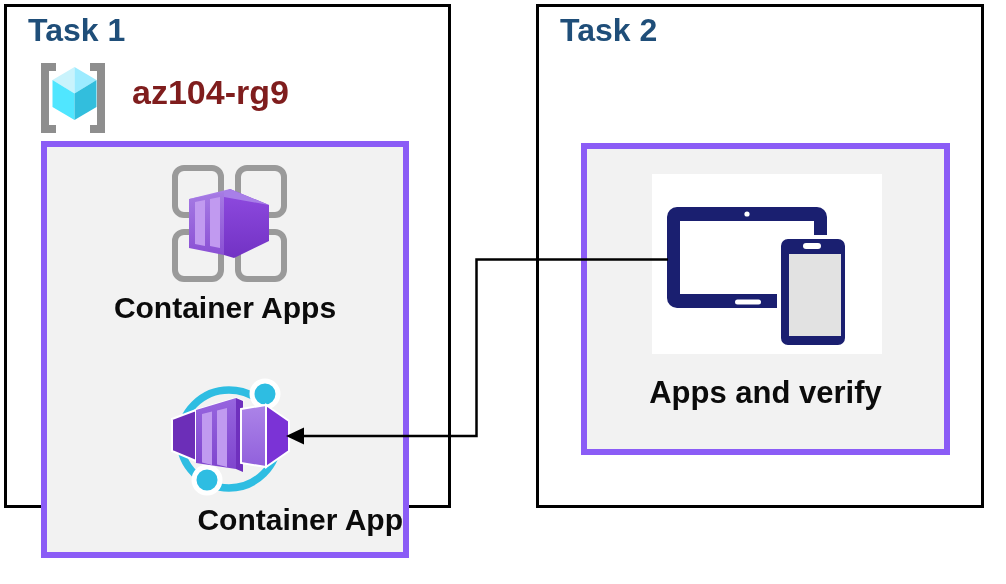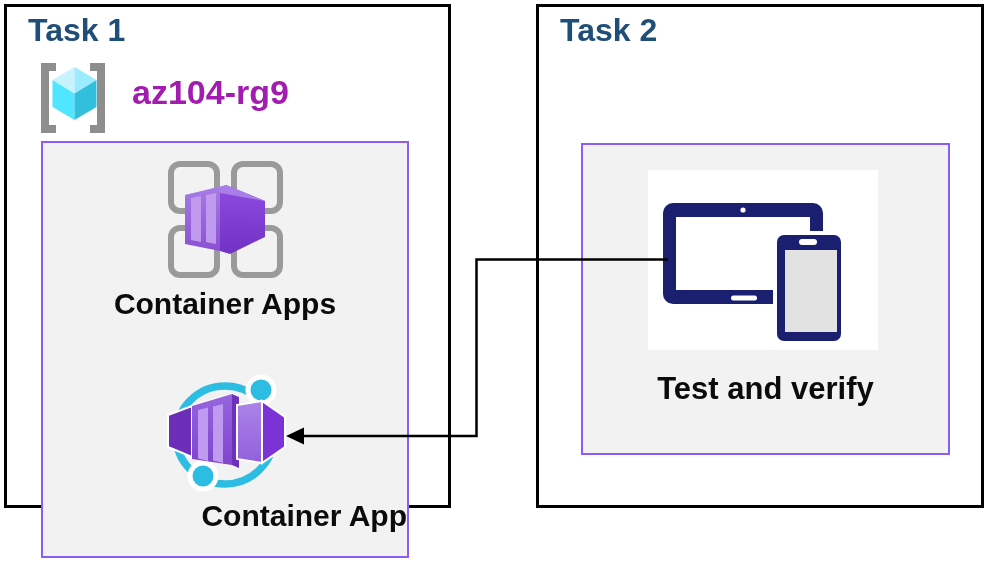--- a/index.html
+++ b/index.html
@@ -15,24 +15,24 @@
   }
   #task1{left:4px;width:447px;}
   #task2{left:536px;width:448px;padding-left:32px;}
   .task-title{
     position:absolute;left:21px;top:5px;
     font-size:32px;font-weight:bold;color:#1F4E79;letter-spacing:0;
   }
   .rg-row-icon{position:absolute;left:30px;top:56px;width:72px;height:70px;}
   .rg-name{
     position:absolute;left:125px;top:66px;
-    font-size:34px;font-weight:bold;color:#a21caf;
+    font-size:34px;font-weight:bold;color:#7f1d1d;
   }
   .inner-box{
-    position:absolute;background:#F2F2F2;border:2px solid #8b5cf6;box-sizing:border-box;
+    position:absolute;background:#F2F2F2;border:6px solid #8b5cf6;box-sizing:border-box;
   }
   #task1 .inner-box{left:34px;top:134px;width:368px;height:417px;}
   #task2 .inner-box{left:42px;top:136px;width:369px;height:312px;}
   .node-icon{position:absolute;}
   .env-icon{left:115px;top:9px;width:135px;height:140px;}
   .app-icon{left:117px;top:230px;width:135px;height:130px;}
   .node-label{
     position:absolute;left:0;width:100%;text-align:center;
     font-size:30px;line-height:35px;font-weight:bold;color:#0b0b0b;
   }
@@ -149,20 +149,20 @@
         <rect x="28" y="47" width="134" height="73" fill="#ffffff"></rect>
         <circle cx="95" cy="40" r="2.6" fill="#ffffff"></circle>
         <rect x="83" y="125.5" width="26" height="5" rx="2.5" fill="#ffffff"></rect>
 
         <rect x="127" y="63" width="68" height="110" rx="9" fill="#1A1F70" stroke="#ffffff" stroke-width="4"></rect>
         <rect x="137" y="80" width="52" height="82" fill="#E2E2E2"></rect>
         <rect x="151" y="69" width="18" height="6" rx="3" fill="#ffffff"></rect>
       </svg>
     </div>
 
-    <div class="node-label verify-label">Test and verify</div>
+    <div class="node-label verify-label">Apps and verify</div>
   </div>
 </div>
 
 <svg id="connector-overlay" viewBox="0 0 1006 584">
   <path d="M668 259.5 L476.5 259.5 L476.5 436 L304 436" fill="none" stroke="#000000" stroke-width="2.5"></path>
   <polygon points="286,436 304,427.5 304,444.5" fill="#000000"></polygon>
 </svg>
 
 </body></html>

